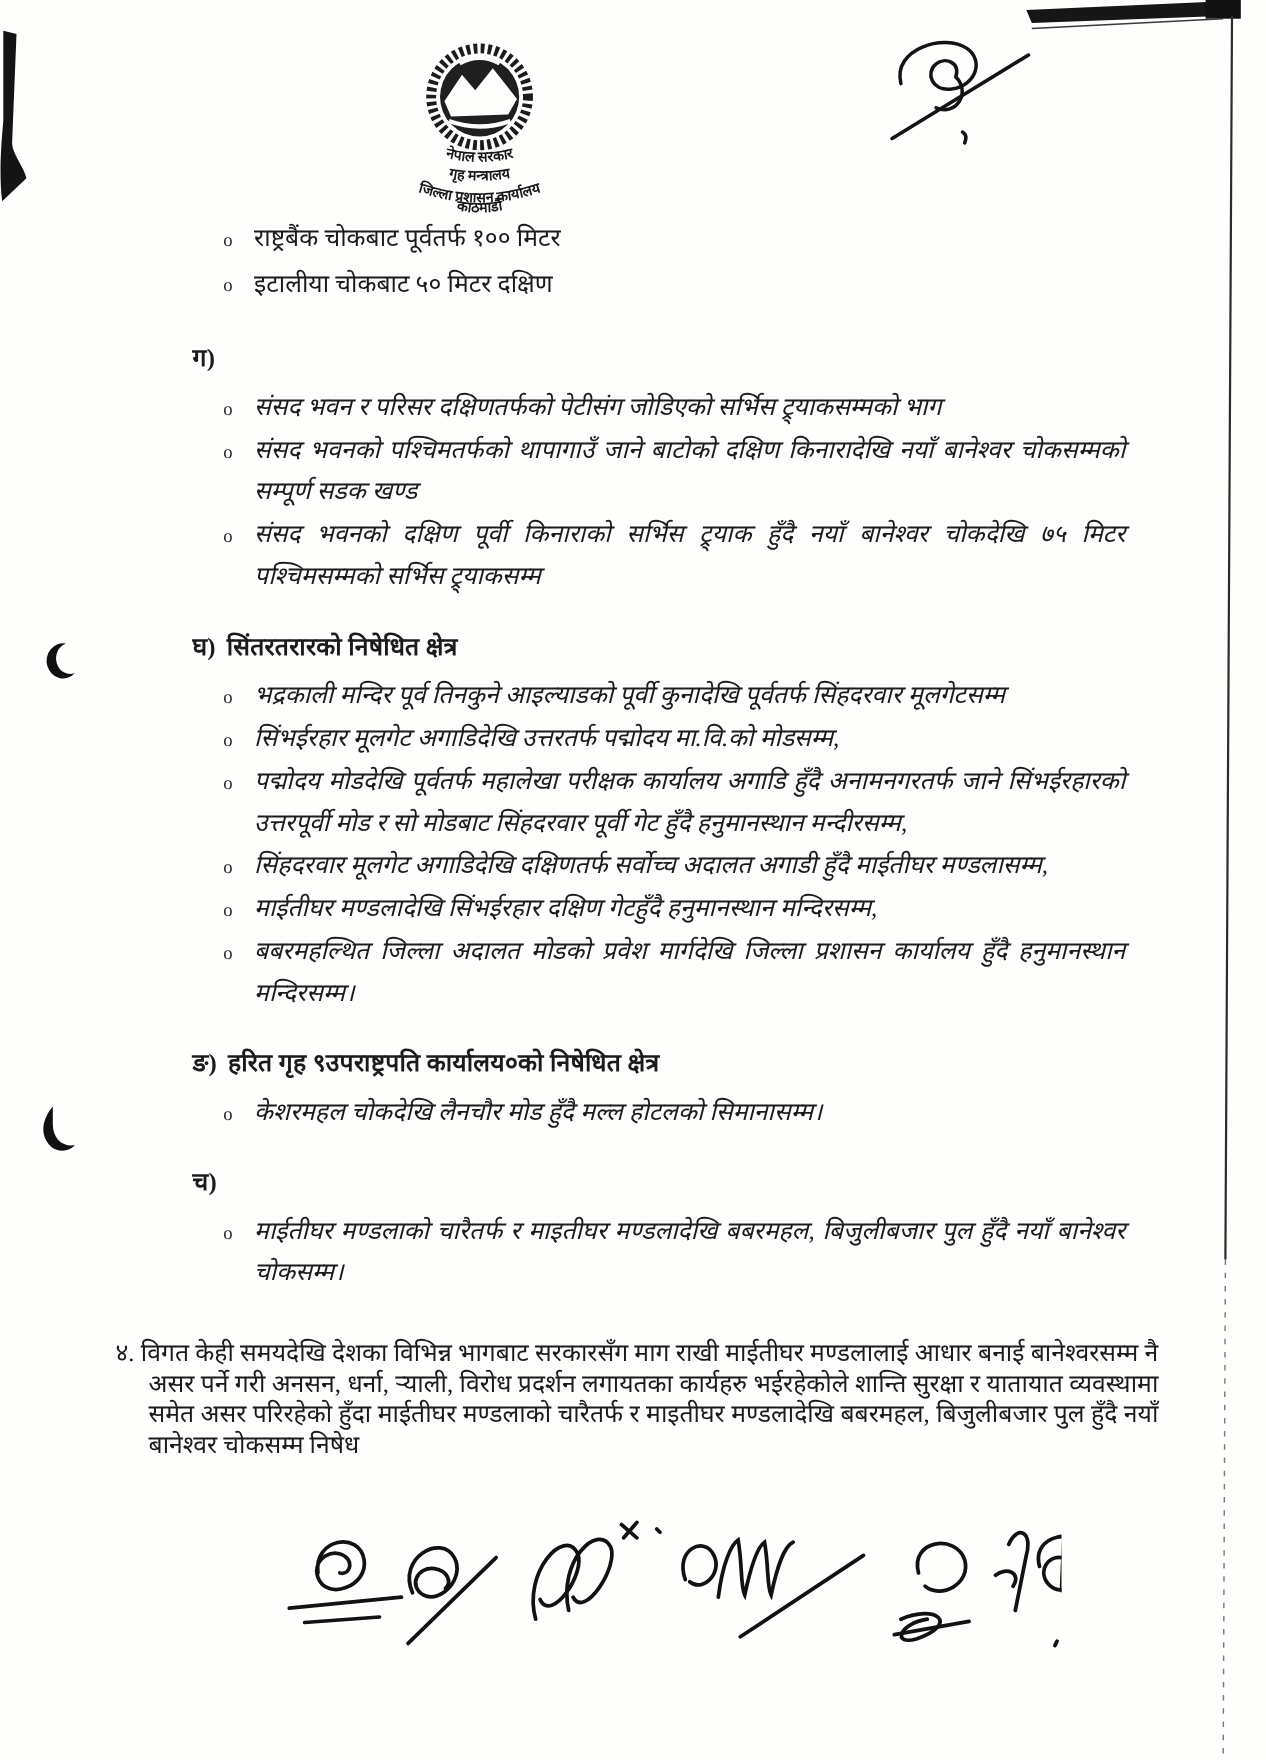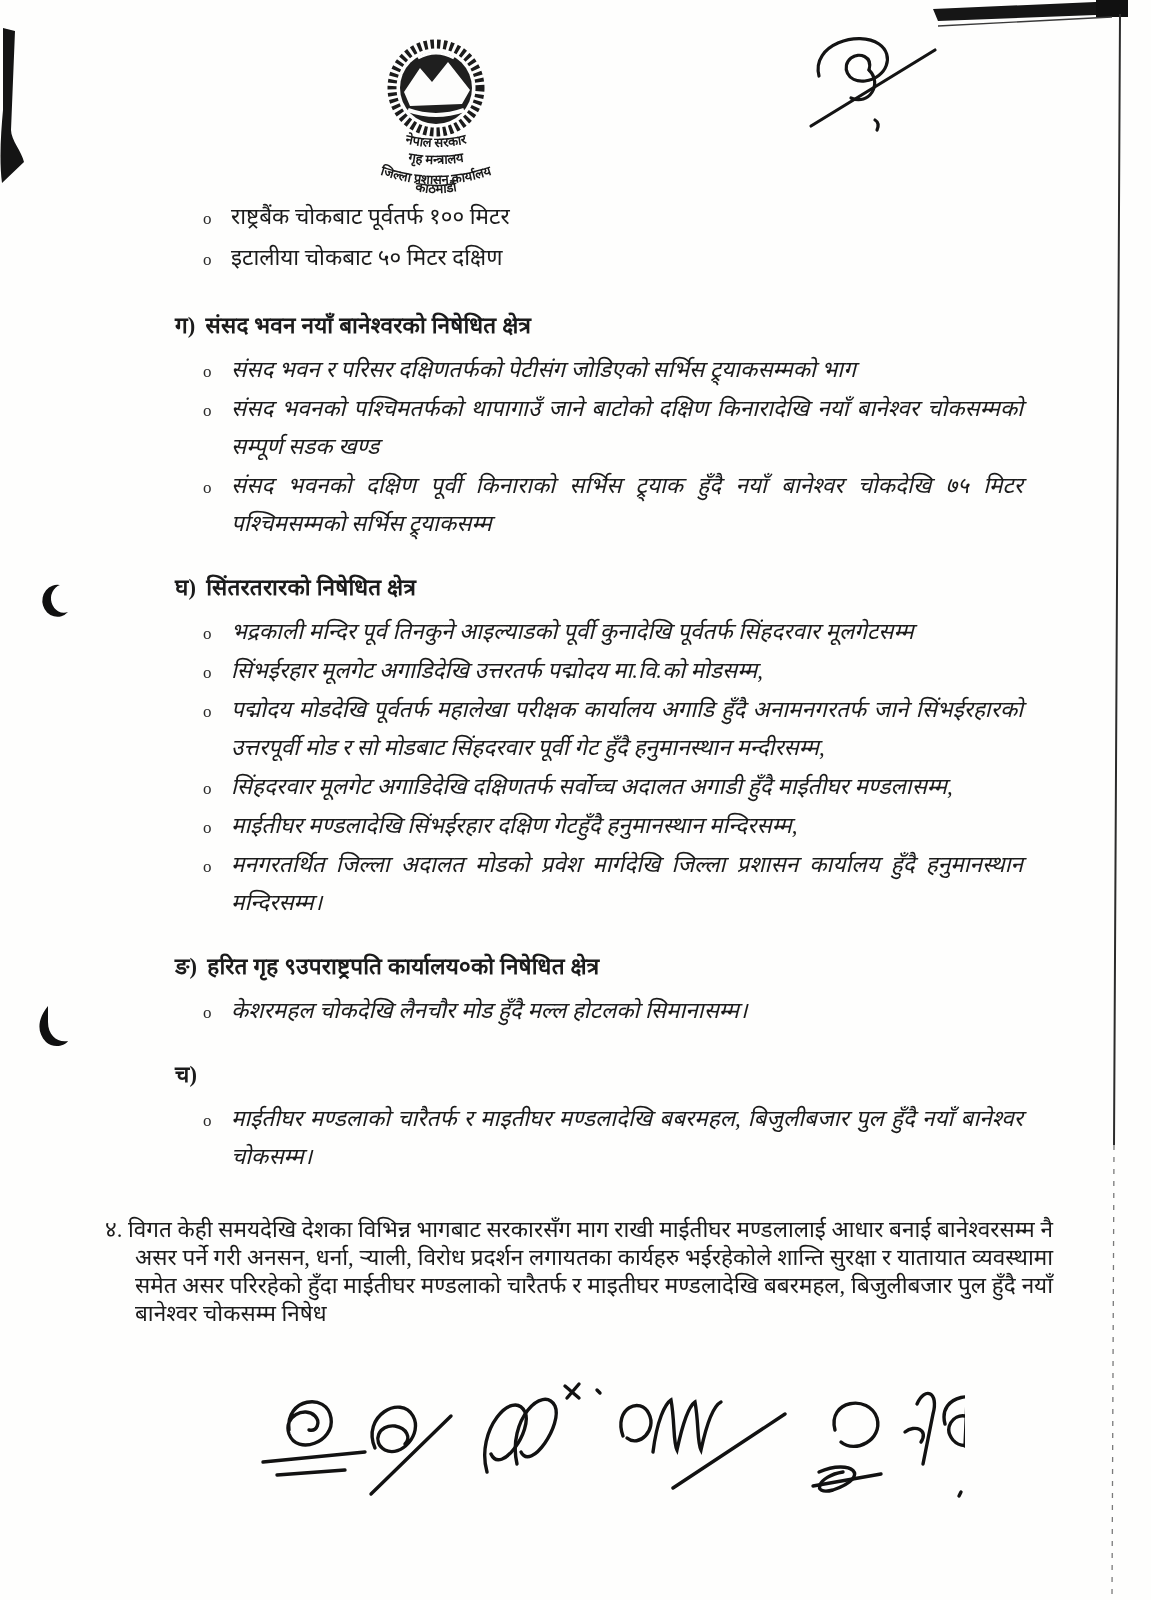--- a/index.html
+++ b/index.html
@@ -117,21 +117,20 @@
         <li>
     <span class="bullet-marker">o</span>
     <span class="bullet-text">इटालीया चोकबाट ५० मिटर दक्षिण</span>
   </li>
       </ul>
 
     <div>
         <div class="section">
     <div class="section-heading">
       <span>ग)</span>
-      <span>संसद भवन नयाँ बानेश्वरको निषेधित क्षेत्र</span>
     </div>
     <ul class="section-bullets">
             <li>
     <span class="bullet-marker">o</span>
     <span class="bullet-text">संसद भवन र परिसर दक्षिणतर्फको पेटीसंग जोडिएको सर्भिस ट्र्याकसम्मको भाग</span>
   </li>
             <li>
     <span class="bullet-marker">o</span>
     <span class="bullet-text">संसद भवनको पश्चिमतर्फको थापागाउँ जाने बाटोको दक्षिण किनारादेखि नयाँ बानेश्वर चोकसम्मको सम्पूर्ण सडक खण्ड</span>
   </li>
@@ -162,21 +161,21 @@
             <li>
     <span class="bullet-marker">o</span>
     <span class="bullet-text">सिंहदरवार मूलगेट अगाडिदेखि दक्षिणतर्फ सर्वोच्च अदालत अगाडी हुँदै माईतीघर मण्डलासम्म,</span>
   </li>
             <li>
     <span class="bullet-marker">o</span>
     <span class="bullet-text">माईतीघर मण्डलादेखि सिंभईरहार दक्षिण गेटहुँदै हनुमानस्थान मन्दिरसम्म,</span>
   </li>
             <li>
     <span class="bullet-marker">o</span>
-    <span class="bullet-text">मनगरतर्थित जिल्ला अदालत मोडको प्रवेश मार्गदेखि जिल्ला प्रशासन कार्यालय हुँदै हनुमानस्थान मन्दिरसम्म।</span>
+    <span class="bullet-text">बबरमहल्थित जिल्ला अदालत मोडको प्रवेश मार्गदेखि जिल्ला प्रशासन कार्यालय हुँदै हनुमानस्थान मन्दिरसम्म।</span>
   </li>
           </ul>
   </div>
         <div class="section">
     <div class="section-heading">
       <span>ङ)</span>
       <span>हरित गृह ९उपराष्ट्रपति कार्यालय०को निषेधित क्षेत्र</span>
     </div>
     <ul class="section-bullets">
             <li>

